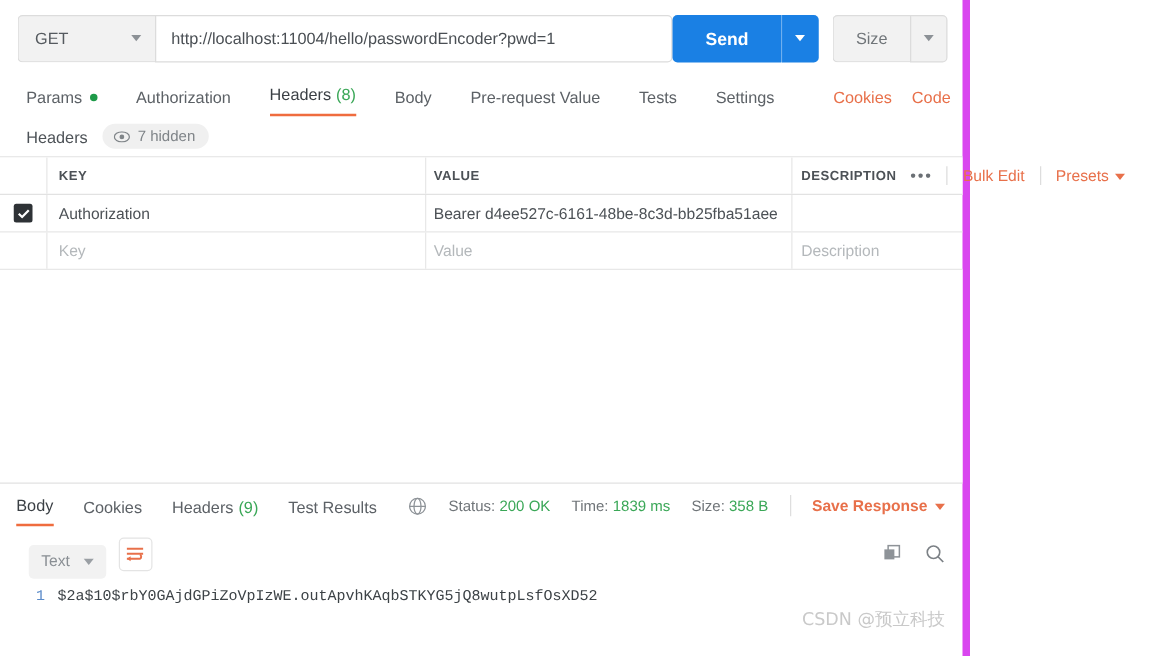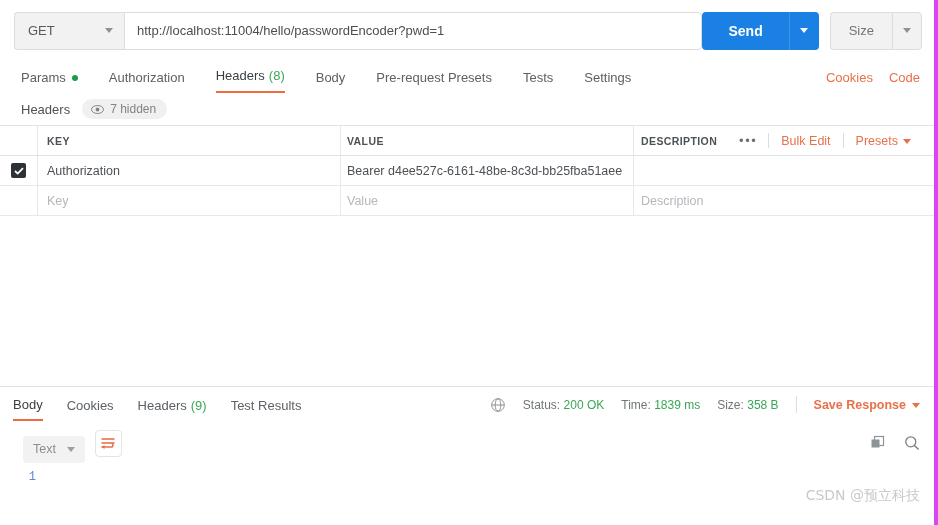--- a/index.html
+++ b/index.html
@@ -5,23 +5,23 @@
   * { box-sizing: border-box; }
   html, body {
     margin: 0; padding: 0;
     width: 938px; height: 525px;
     background: #ffffff;
     font-family: "Liberation Sans", sans-serif;
     overflow: hidden;
   }
   .app {
     position: relative;
-    width: 938px; height: 525px;
+    width: 776px; height: 525px;
     background: #ffffff;
-    border-right: 4px solid #d946ef;
+    border-right: 6px solid #d946ef;
   }
 
   
   .urlbar {
     display: flex;
     align-items: center;
     padding: 10px 12px 9px 14px;
     height: 60px;
   }
   .method-select {
@@ -368,21 +368,21 @@
       <span>Authorization</span>
     </div>
     <div class="tab active">
       <span>Headers</span>
       <span class="count">(8)</span>
     </div>
     <div class="tab">
       <span>Body</span>
     </div>
     <div class="tab">
-      <span>Pre-request Presets</span>
+      <span>Pre-request Value</span>
     </div>
     <div class="tab">
       <span>Tests</span>
     </div>
     <div class="tab">
       <span>Settings</span>
     </div>
     <div class="req-tabs-right">
       <span class="link-orange">Cookies</span>
       <span class="link-orange">Code</span>
@@ -523,17 +523,18 @@
         <svg width="16" height="16" viewBox="0 0 16 16">
           <circle cx="6.8" cy="6.8" r="5" fill="none" stroke="#7c8186" stroke-width="1.3"></circle>
           <line x1="10.4" y1="10.4" x2="14.6" y2="14.6" stroke="#7c8186" stroke-width="1.4"></line>
         </svg>
       </span>
     </div>
   </div>
 
   <div class="resp-body">
     <div class="gutter">1</div>
+    <div class="code-line">$2a$10$rbY0GAjdGPiZoVpIzWE.outApvhKAqbSTKYG5jQ8wutpLsfOsXD52</div>
   </div>
 
   <div class="watermark">CSDN @预立科技</div>
 
 </div>
 
 </body></html>

